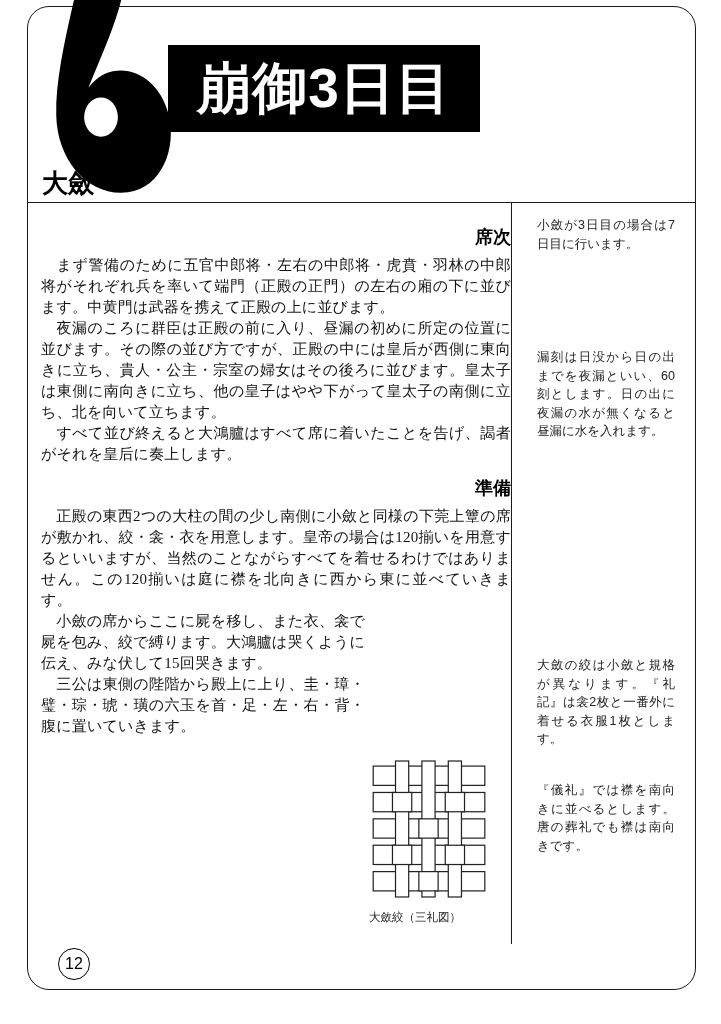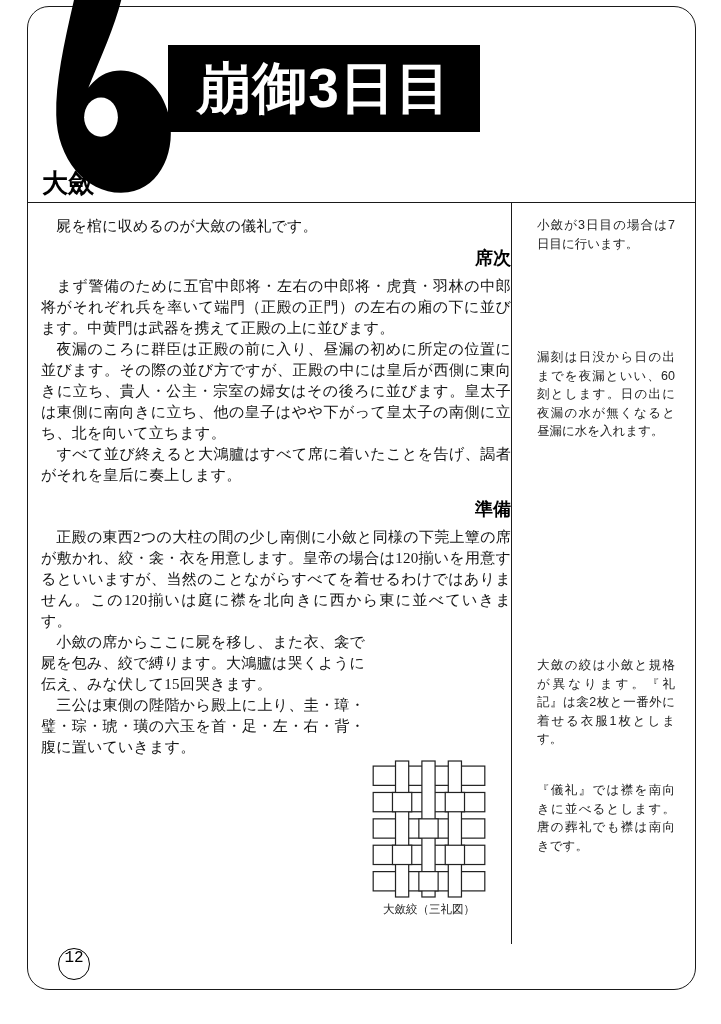--- a/index.html
+++ b/index.html
@@ -44,29 +44,29 @@
     color:#222; text-align:justify;
   }
   .note-1 { top:216px; }
   .note-2 { top:348px; }
   .note-3 { top:656px; }
   .note-4 { top:781px; }
 
   .figure-wrap { position:absolute; left:369px; top:760px; width:120px; }
   .figure-svg { display:block; width:114px; height:138px; margin:0 auto; }
   .figure-caption {
-    margin-top:4px; text-align:center;
+    margin-top:12px; text-align:left;
     font-family:"Liberation Sans", sans-serif; font-size:11.5px; color:#222;
   }
 
   .page-number {
     position:absolute; left:58px; top:948px; width:32px; height:32px;
     border:1.6px solid #000; border-radius:50%;
-    display:flex; align-items:flex-start; justify-content:center;
-    font-family:Liberation Mono, monospace; font-size:16px; color:#000;
+    display:flex; align-items:center; justify-content:center;
+    font-family:Liberation Sans, sans-serif; font-size:16px; color:#000;
   }
 </style>
 </head>
 <body>
 
 <div class="page">
 
   <div class="page-frame"></div>
 
   <svg class="swirl" viewBox="0 0 180 210" preserveAspectRatio="none">
@@ -83,21 +83,20 @@
   <div class="title-banner">
     <span>崩御3日目</span>
   </div>
 
   <div class="section-heading">大斂</div>
 
   <div class="hrule"></div>
   <div class="vrule"></div>
 
   <div class="main-col">
-    <p class="body-text">　屍を棺に収めるのが大斂の儀礼です。</p>
 
     <h3 class="subheading first">席次</h3>
     <p class="body-text">　まず警備のために五官中郎将・左右の中郎将・虎賁・羽林の中郎将がそれぞれ兵を率いて端門（正殿の正門）の左右の廂の下に並びます。中黄門は武器を携えて正殿の上に並びます。</p>
     <p class="body-text">　夜漏のころに群臣は正殿の前に入り、昼漏の初めに所定の位置に並びます。その際の並び方ですが、正殿の中には皇后が西側に東向きに立ち、貴人・公主・宗室の婦女はその後ろに並びます。皇太子は東側に南向きに立ち、他の皇子はやや下がって皇太子の南側に立ち、北を向いて立ちます。</p>
     <p class="body-text">　すべて並び終えると大鴻臚はすべて席に着いたことを告げ、謁者がそれを皇后に奏上します。</p>
 
     <h3 class="subheading">準備</h3>
     <p class="body-text">　正殿の東西2つの大柱の間の少し南側に小斂と同様の下莞上簟の席が敷かれ、絞・衾・衣を用意します。皇帝の場合は120揃いを用意するといいますが、当然のことながらすべてを着せるわけではありません。この120揃いは庭に襟を北向きに西から東に並べていきます。</p>
 
     <div class="narrow">

